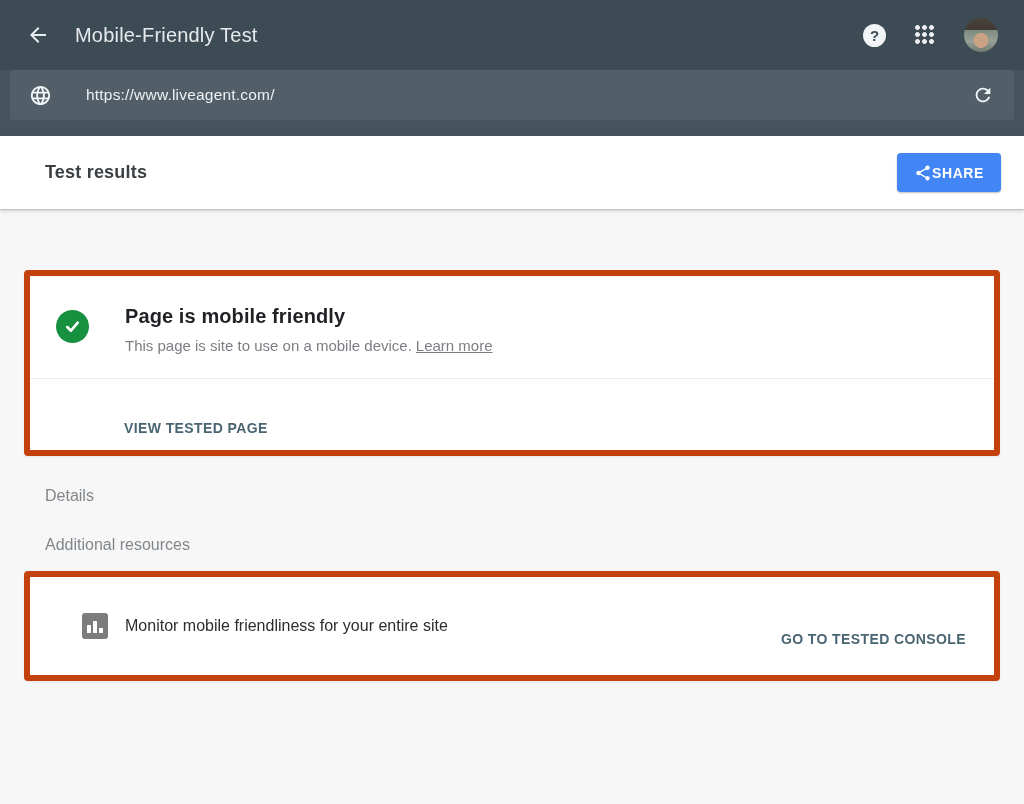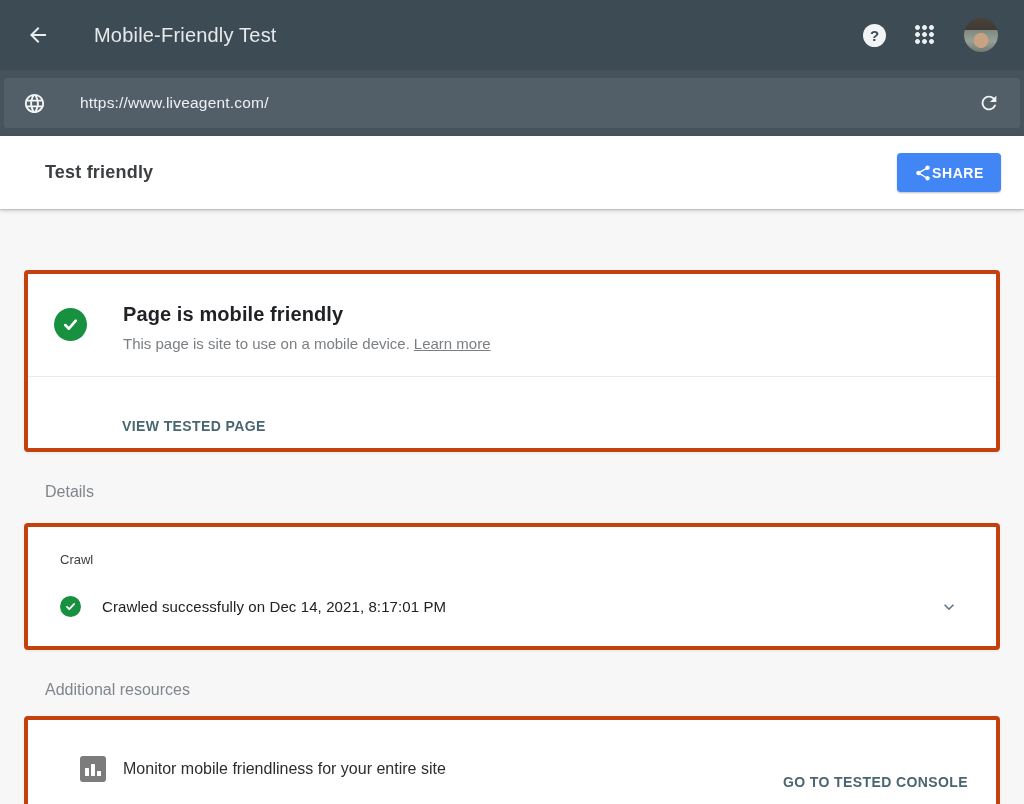--- a/index.html
+++ b/index.html
@@ -7,21 +7,21 @@
   body {
     font-family:"Liberation Sans","DejaVu Sans",sans-serif;
     background:#f7f7f7;
     overflow:hidden;
     -webkit-font-smoothing:antialiased;
   }
 
   
   .appbar {
     height:70px; background:#3d4b54;
-    display:flex; align-items:center; padding:0 26px;gap:19px;
+    display:flex; align-items:center; padding:0 26px;
   }
   .appbar .back { width:24px; height:24px; cursor:pointer; flex:none; }
   .appbar .back svg { width:24px; height:24px; fill:#e9edef; }
   .appbar-title {
     color:#e6eaec; font-size:20px; margin-left:25px; letter-spacing:.2px;
     white-space:nowrap;
   }
   .appbar-right { margin-left:auto; display:flex; align-items:center; gap:29px; }
   .help-icon {
     width:23px; height:23px; border-radius:50%; background:#f2f4f5;
@@ -33,21 +33,21 @@
     background-size:7px 7px; background-position:-1px -1px;
   }
   .avatar {
     width:34px; height:34px; border-radius:50%; cursor:pointer; overflow:hidden;
     background:
       radial-gradient(circle at 50% 66%, #c9a284 0 26%, transparent 27%),
       linear-gradient(180deg, #4a423b 0%, #3f3a33 34%, #7d8a80 35%, #96a096 68%, #707a70 100%);
   }
 
   
-  .url-row { height:66px; background:#46535c; display:flex; align-items:center; padding:0 4px; }
+  .url-row { height:66px; background:#46535c; display:flex; padding:0 10px; }
   .url-field {
     flex:1; height:50px; background:#525f69; border-radius:3px;
     display:flex; align-items:center; padding:0 20px 0 19px; cursor:text;
   }
   .globe-icon { width:23px; height:23px; flex:none; }
   .globe-icon svg { width:23px; height:23px; fill:#f2f5f6; }
   .url-text { color:#edf1f3; font-size:15.5px; margin-left:34px; letter-spacing:.2px; }
   .refresh-icon { margin-left:auto; width:22px; height:22px; cursor:pointer; }
   .refresh-icon svg { width:22px; height:22px; fill:#f2f5f6; }
 
@@ -63,21 +63,21 @@
     border:none; border-radius:4px; padding:0 17px; cursor:pointer;
     display:flex; align-items:center; 
     font-family:inherit; font-size:14px; font-weight:700; letter-spacing:.6px;
     box-shadow:0 1px 2px rgba(0,0,0,.25);
   }
   .share-btn svg { width:18px; height:18px; fill:#fff; }
 
   
   .content { padding:61px 24px 0; }
   .card {
-    background:#fff; border:4px solid #c2410c; border-radius:4px;
+    background:#fff; border:6px solid #c2410c; border-radius:4px;
     box-shadow:0 1px 3px rgba(0,0,0,.07);
   }
 
   .status-section { display:flex; padding:29px 32px 24px 26px; }
   .check-big {
     width:33px; height:33px; border-radius:50%; background:#17903f; flex:none;
     display:flex; align-items:center; justify-content:center; margin-top:5px;
   }
   .check-big svg { width:21px; height:21px; }
   .status-text { margin-left:36px; }
@@ -144,21 +144,21 @@
     <span class="url-text">https://www.liveagent.com/</span>
     <span class="refresh-icon">
       <svg viewBox="0 0 24 24">
           <path d="M17.65 6.35C16.2 4.9 14.21 4 12 4c-4.42 0-7.99 3.58-7.99 8s3.57 8 7.99 8c3.73 0 6.84-2.55 7.73-6h-2.08c-.82 2.33-3.04 4-5.65 4-3.31 0-6-2.69-6-6s2.69-6 6-6c1.66 0 3.14.69 4.22 1.78L13 11h7V4l-2.35 2.35z"></path>
         </svg>
     </span>
   </div>
 </div>
 
 <div class="results-bar">
-  <span class="results-title">Test friendly</span>
+  <span class="results-title">Test results</span>
   <button class="share-btn">
     <svg viewBox="0 0 24 24">
         <path d="M18 16.08c-.76 0-1.44.3-1.96.77L8.91 12.7c.05-.23.09-.46.09-.7s-.04-.47-.09-.7l7.05-4.11c.54.5 1.25.81 2.04.81 1.66 0 3-1.34 3-3s-1.34-3-3-3-3 1.34-3 3c0 .24.04.47.09.7L8.04 9.81C7.5 9.31 6.79 9 6 9c-1.66 0-3 1.34-3 3s1.34 3 3 3c.79 0 1.5-.31 2.04-.81l7.12 4.16c-.05.21-.08.43-.08.65 0 1.61 1.31 2.92 2.92 2.92 1.61 0 2.92-1.31 2.92-2.92s-1.31-2.92-2.92-2.92z"></path>
       </svg>
     <span>SHARE</span>
   </button>
 </div>
 
 <div class="content">
 
@@ -177,36 +177,20 @@
       </div>
     </div>
     <div class="card-divider"></div>
     <div class="card-footer">
       <span class="text-action">VIEW TESTED PAGE</span>
     </div>
   </div>
 
   <div class="section-label">Details</div>
 
-  <div class="card crawl-card">
-    <div class="crawl-label">Crawl</div>
-    <div class="crawl-row">
-      <span class="check-small">
-        <svg viewBox="0 0 24 24">
-            <path fill="none" stroke="#fff" stroke-width="3.4" stroke-linecap="round" stroke-linejoin="round" d="M5.5 12.8l4.3 4.2L18.5 7.4"></path>
-          </svg>
-      </span>
-      <span class="crawl-status">Crawled successfully on Dec 14, 2021, 8:17:01 PM</span>
-      <span class="chevron">
-        <svg viewBox="0 0 24 24">
-            <path d="M7.41 8.59L12 13.17l4.59-4.58L18 10l-6 6-6-6 1.41-1.41z"></path>
-          </svg>
-      </span>
-    </div>
-  </div>
 
   <div class="section-label">Additional resources</div>
 
   <div class="card resource-card">
     <div class="resource-row">
       <span class="chart-icon">
         <i class="b1"></i>
           <i class="b2"></i>
           <i class="b3"></i>
       </span>

